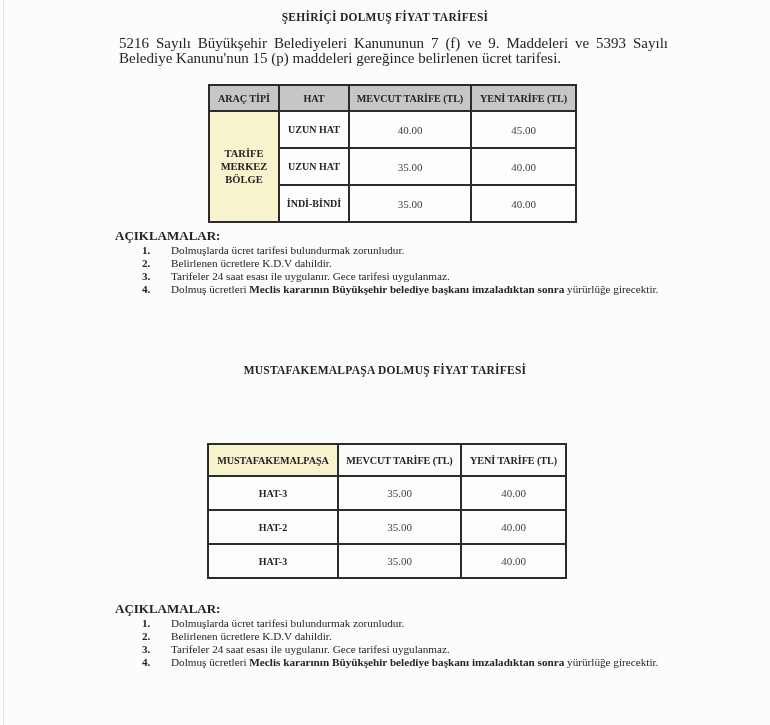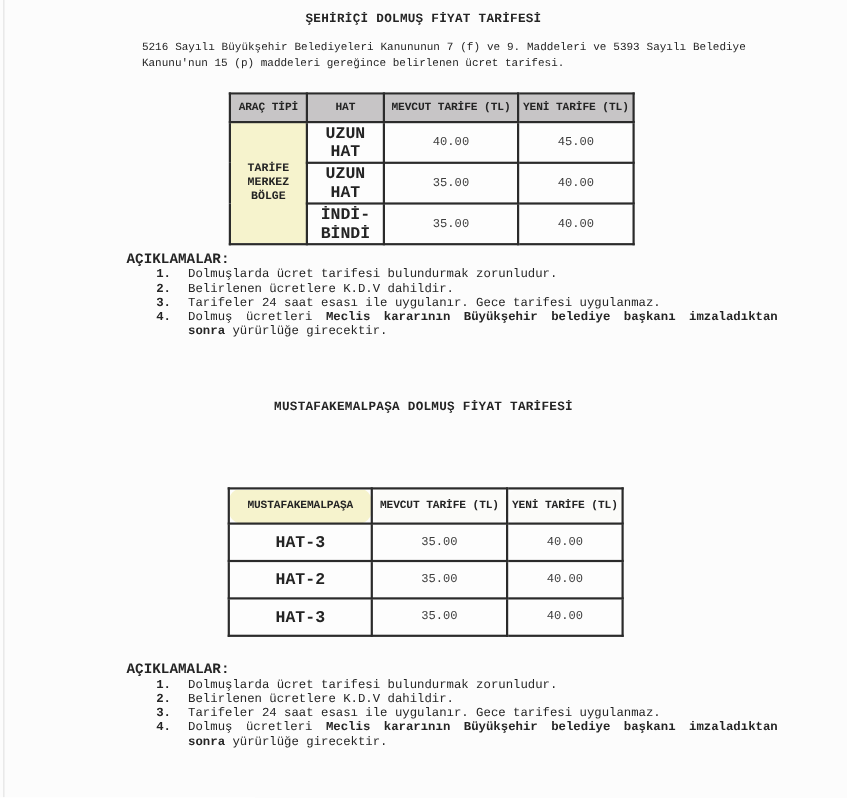--- a/index.html
+++ b/index.html
@@ -1,53 +1,53 @@
 <!DOCTYPE html>
 <html style="--page-bg: #fcfcfc; --text: #242424; --table-border: #2b2b2b; --header-gray: #c7c5c6; --cell-yellow: #f6f3cd;"><head>
 <meta charset="utf-8">
 <style>
   html,body{margin:0;padding:0;background:#ffffff;}
   .page{
     position:relative; width:770px; height:725px; overflow:hidden;
     background:var(--page-bg,#fcfcfc);
-    font-family:Liberation Mono, monospace;
+    font-family:Liberation Serif, serif;
     color:var(--text,#242424);
     -webkit-font-smoothing:antialiased;
   }
   .scan-edge{position:absolute;left:3px;top:0;bottom:0;width:1px;background:#e2e2e2;}
   .sec-title{
     position:absolute; left:0; width:770px; text-align:center;
     font-weight:bold; font-size:11.5px; letter-spacing:.25px;
   }
   .intro{
-    position:absolute; left:129px; width:549px;
-    font-size:10px; line-height:15px; text-align:justify;
+    position:absolute; left:119px; width:549px;
+    font-size:15px; line-height:15px; text-align:justify;
   }
   table.fare{
     position:absolute; border-collapse:collapse; table-layout:fixed;
     background:#fdfdfd;
   }
   table.fare th, table.fare td{
     border:2px solid var(--table-border,#2b2b2b);
     text-align:center; vertical-align:middle;
     padding:0 2px; overflow:hidden;
   }
   table.fare th{
     font-size:10.2px; font-weight:bold; white-space:nowrap; letter-spacing:-.1px;
   }
   .t1 th{height:24px; background:var(--header-gray,#c7c5c6);}
   .t1 td{height:35px;}
-  .t2 th{height:30px; background:#fbfbf9;border-radius:12px;}
+  .t2 th{height:30px; background:#fbfbf9;}
   .t2 td{height:32px;}
   td.group-cell{
     background:var(--cell-yellow,#f6f3cd);
     font-weight:bold; font-size:10.5px; line-height:13px; padding:0 6px;
   }
   th.group-head{background:var(--cell-yellow,#f6f3cd) !important;}
-  td.hat-cell{font-weight:bold; font-size:15px;}
+  td.hat-cell{font-weight:bold; font-size:10px;}
   td.val-cell{font-size:11px; color:#3e3e3e; font-weight:normal;}
   .notes{position:absolute; left:115px; width:592px; font-size:11.2px; line-height:12.9px;}
   .notes-heading{font-weight:bold; font-size:13px; margin-bottom:1px;}
   .note-item{display:flex;}
   .note-num{width:16px; margin-left:27px; font-weight:bold; flex-shrink:0; text-align:left;}
   .note-text{flex:1; margin-left:13px; text-align:justify;}
   .note-bold{font-weight:bold;}
   
   #title1{top:11px;}   #intro1{top:36px;}
   #table1{top:84px; left:208px;}

